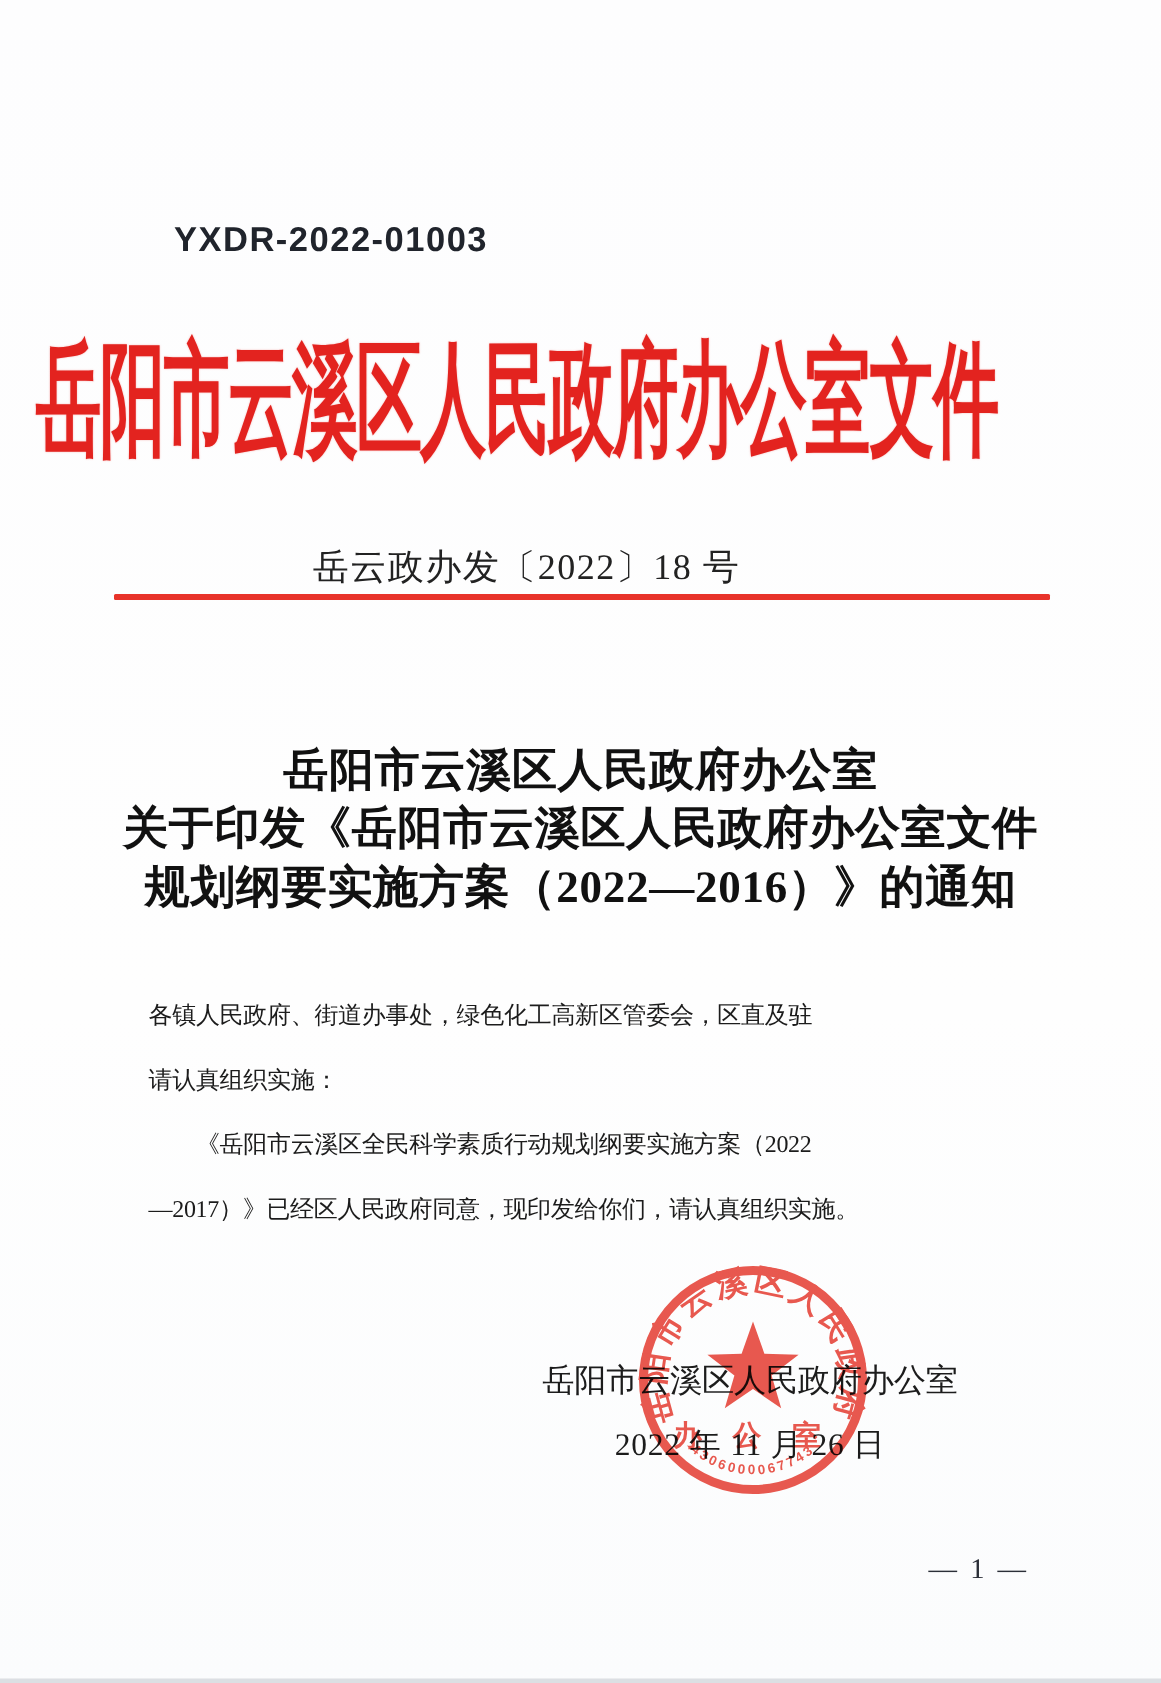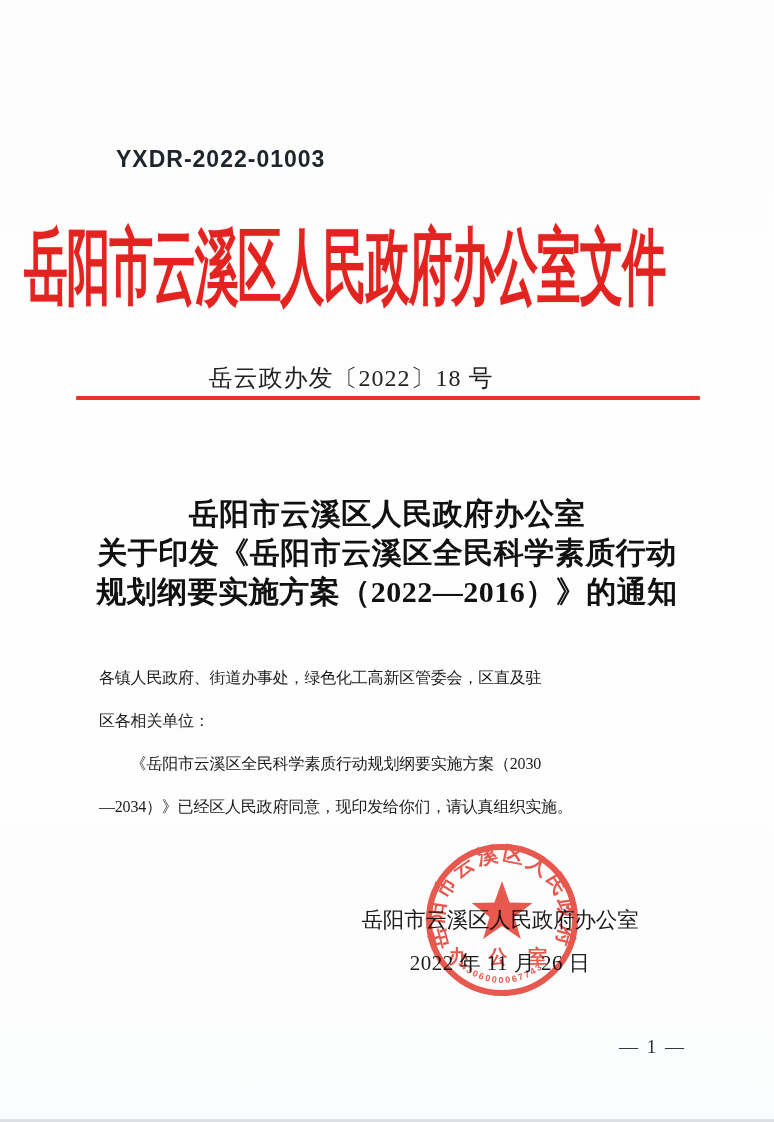--- a/index.html
+++ b/index.html
@@ -68,29 +68,29 @@
   <div class="red-header">
     <span class="stretch">岳阳市云溪区人民政府办公室文件</span>
   </div>
 
   <div class="doc-number">岳云政办发〔2022〕18 号</div>
 
   <div class="red-line"></div>
 
   <div class="doc-title">
     <div>岳阳市云溪区人民政府办公室</div>
-    <div>关于印发《岳阳市云溪区全民科学素质行动</div>
+    <div>关于印发《岳阳市云溪区人民政府办公室文件</div>
     <div>规划纲要实施方案（2022—2016）》的通知</div>
   </div>
 
   <div class="body-block">
     <div class="body-line">各镇人民政府、街道办事处，绿色化工高新区管委会，区直及驻</div>
-    <div class="body-line">区各相关单位：</div>
-    <div class="body-line">　　《岳阳市云溪区全民科学素质行动规划纲要实施方案（2030</div>
-    <div class="body-line">—2034）》已经区人民政府同意，现印发给你们，请认真组织实施。</div>
+    <div class="body-line">请认真组织实施：</div>
+    <div class="body-line">　　《岳阳市云溪区全民科学素质行动规划纲要实施方案（2022</div>
+    <div class="body-line">—2017）》已经区人民政府同意，现印发给你们，请认真组织实施。</div>
   </div>
 
   <div class="sig-block">
     <div class="sig-org">岳阳市云溪区人民政府办公室</div>
     <div class="sig-date">2022 年 11 月 26 日</div>
   </div>
 
   <svg class="seal" viewBox="0 0 170 170" xmlns="http://www.w3.org/2000/svg">
     <defs>
       <path id="sealArcPath" d="M 33.9 114.5 A 59 59 0 1 1 136.1 114.5" fill="none"></path>

